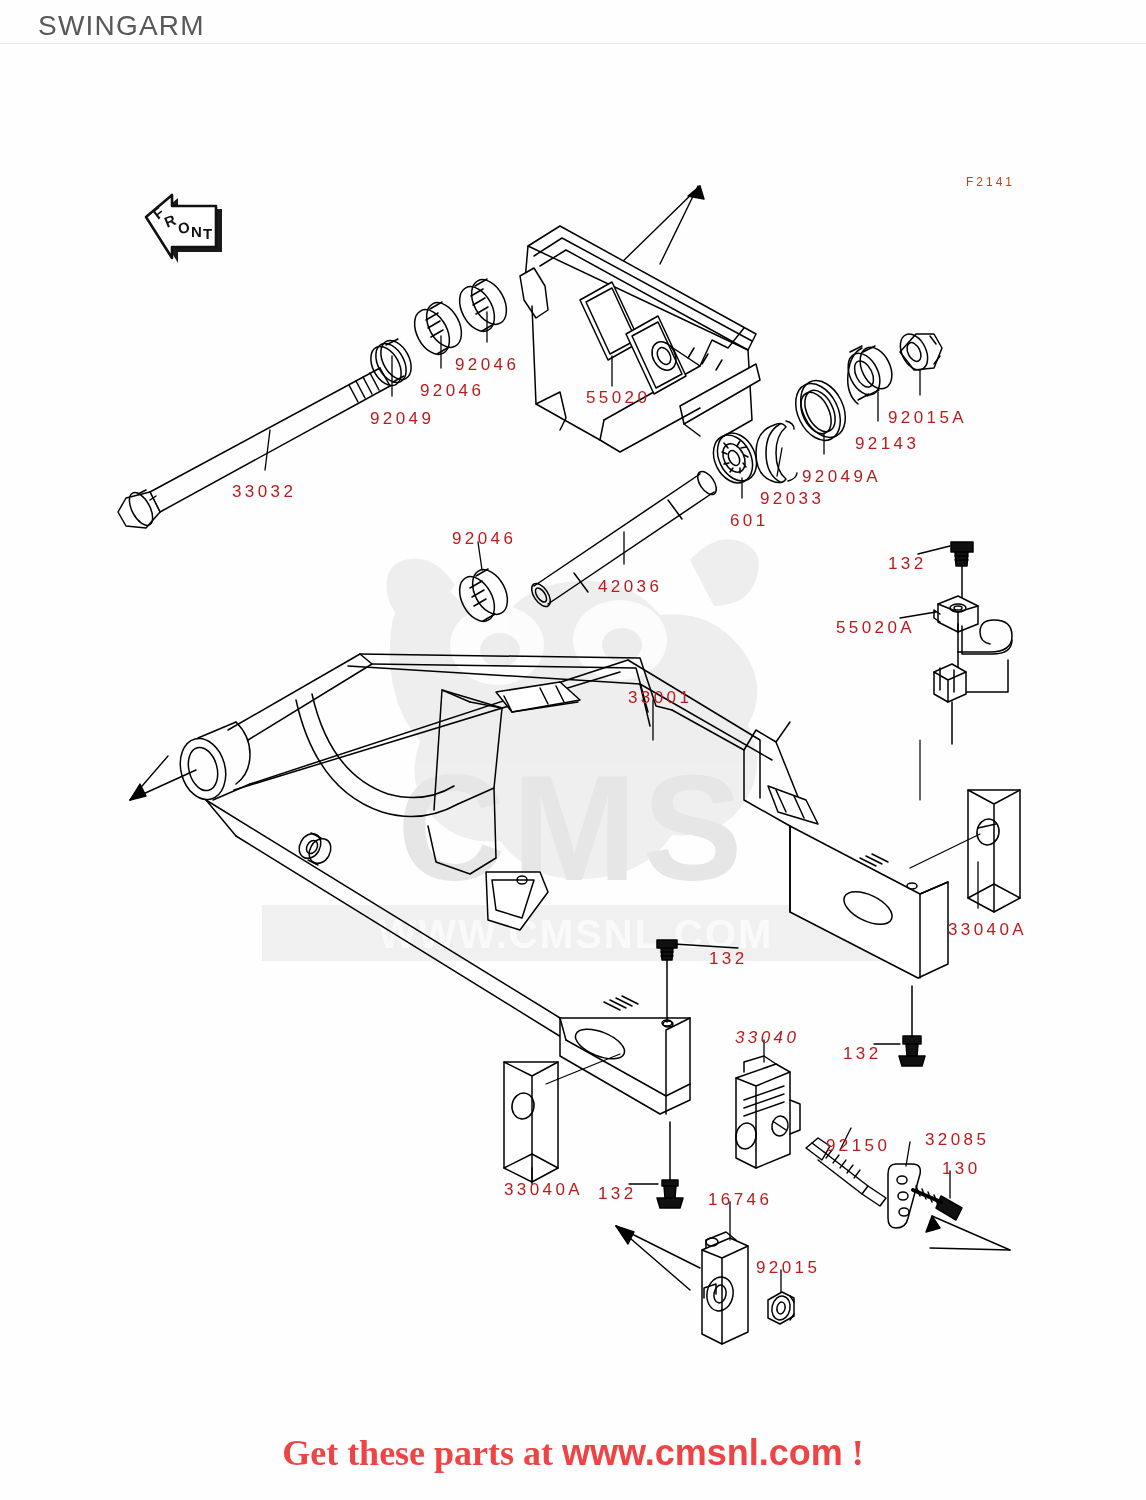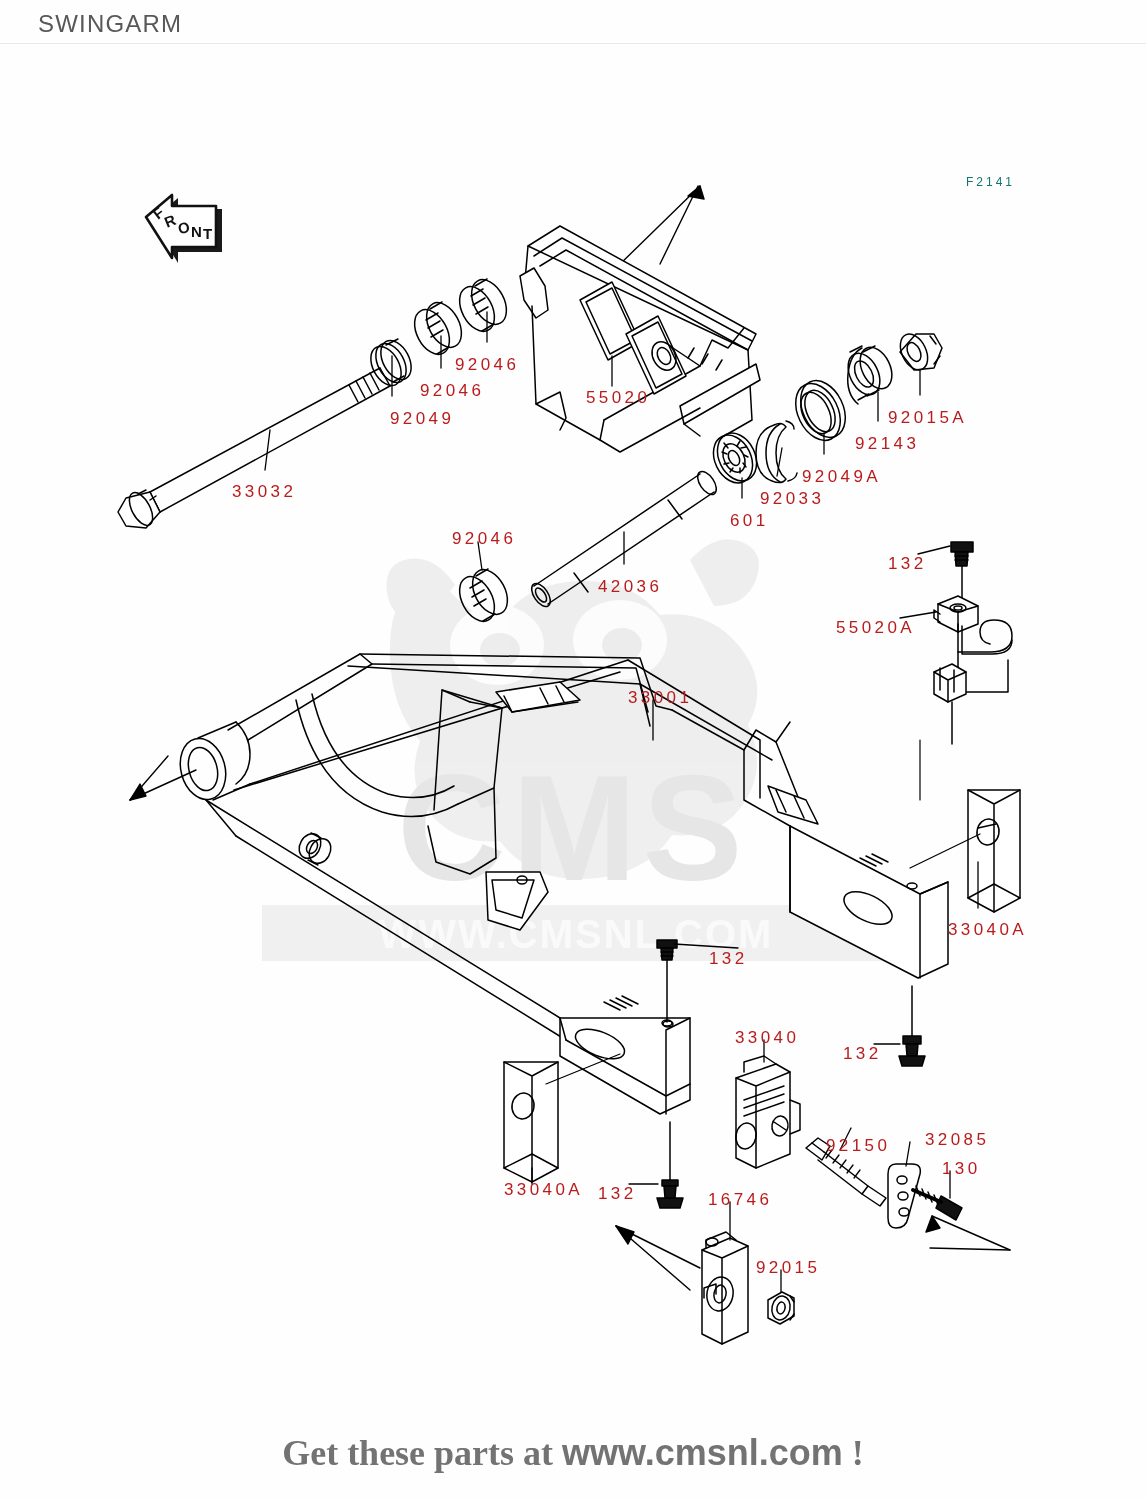--- a/index.html
+++ b/index.html
@@ -8,28 +8,28 @@
     width:1146px;height:1500px;position:relative;overflow:hidden;
     font-family:"Liberation Sans","DejaVu Sans",sans-serif;
     background:#fefefe;
   }
   #page{position:absolute;inset:0;}
 
   
   .hdr{position:absolute;left:0;top:0;width:1146px;height:44px;}
   .hdr-title{
     position:absolute;left:38px;top:10px;
-    font-size:24px;letter-spacing:1.2px;color:#58585a;
+    font-size:28px;letter-spacing:1.2px;color:#58585a;
     font-family:"Liberation Sans",sans-serif;font-weight:400;
   }
   .hdr-rule{position:absolute;left:0;top:43px;width:1146px;height:1px;background:#e9e9e9;}
 
   .figcode{
     position:absolute;left:966px;top:175px;
-    font-size:12px;letter-spacing:3px;color:#0f766e;
+    font-size:12px;letter-spacing:3px;color:#c2410c;
     font-family:"Liberation Sans",sans-serif;
   }
 
   
   .wm{position:absolute;left:0;top:0;width:1146px;height:1500px;pointer-events:none;}
 
   
   .draw{position:absolute;left:0;top:0;width:1146px;height:1500px;}
 
   
@@ -37,21 +37,21 @@
     position:absolute;
     font-size:17px;color:#b91c1c;white-space:nowrap;
     letter-spacing:3.4px;
     font-family:"Liberation Sans","DejaVu Sans",sans-serif;
     font-weight:400;
   }
 
   
   .footer{
     position:absolute;left:0;top:1432px;width:1146px;
-    text-align:center;color:#737373;
+    text-align:center;color:#ef4444;
     font-size:36px;letter-spacing:0px;
     font-family:"Liberation Serif","DejaVu Serif",serif;
     font-weight:700;
   }
   .footer .url{font-family:"Liberation Sans",sans-serif;font-weight:700;}
 
   
   .frontbadge{position:absolute;left:138px;top:190px;width:92px;height:82px;}
 </style>
 </head>
@@ -452,37 +452,37 @@
         <path d="M629 1184 L658 1184"></path>
         <path d="M730 1202 L730 1240"></path>
         <path d="M781 1270 L781 1292"></path>
       </g>
 
     </g>
   </svg>
 
   <div id="labels">
       <div class="pn" style="left: 232px; top: 482px;">33032</div>
-      <div class="pn" style="left: 370px; top: 409px; margin-left: 20px;">92049</div>
+      <div class="pn" style="left: 370px; top: 409px;">92049</div>
       <div class="pn" style="left: 420px; top: 381px;">92046</div>
       <div class="pn" style="left: 455px; top: 355px;">92046</div>
       <div class="pn" style="left: 586px; top: 388px;">55020</div>
       <div class="pn" style="left: 730px; top: 511px;">601</div>
       <div class="pn" style="left: 760px; top: 489px;">92033</div>
       <div class="pn" style="left: 802px; top: 467px;">92049A</div>
       <div class="pn" style="left: 855px; top: 434px;">92143</div>
       <div class="pn" style="left: 888px; top: 408px;">92015A</div>
       <div class="pn" style="left: 452px; top: 529px;">92046</div>
       <div class="pn" style="left: 598px; top: 577px;">42036</div>
       <div class="pn" style="left: 888px; top: 554px;">132</div>
       <div class="pn" style="left: 836px; top: 618px;">55020A</div>
       <div class="pn" style="left: 628px; top: 688px;">33001</div>
       <div class="pn" style="left: 948px; top: 920px;">33040A</div>
       <div class="pn" style="left: 709px; top: 949px;">132</div>
-      <div class="pn" style="left: 735px; top: 1028px;">33040</div>
+      <div class="pn" style="left: 735px; top: 1028px; font-style: italic;">33040</div>
       <div class="pn" style="left: 843px; top: 1044px;">132</div>
       <div class="pn" style="left: 826px; top: 1116px; margin-top: 20px;">92150</div>
       <div class="pn" style="left: 888px; top: 1130px; margin-left: 37px;">32085</div>
       <div class="pn" style="left: 942px; top: 1159px;">130</div>
       <div class="pn" style="left: 504px; top: 1180px;">33040A</div>
       <div class="pn" style="left: 598px; top: 1184px;">132</div>
       <div class="pn" style="left: 708px; top: 1190px;">16746</div>
       <div class="pn" style="left: 756px; top: 1258px;">92015</div>
     </div>
 

